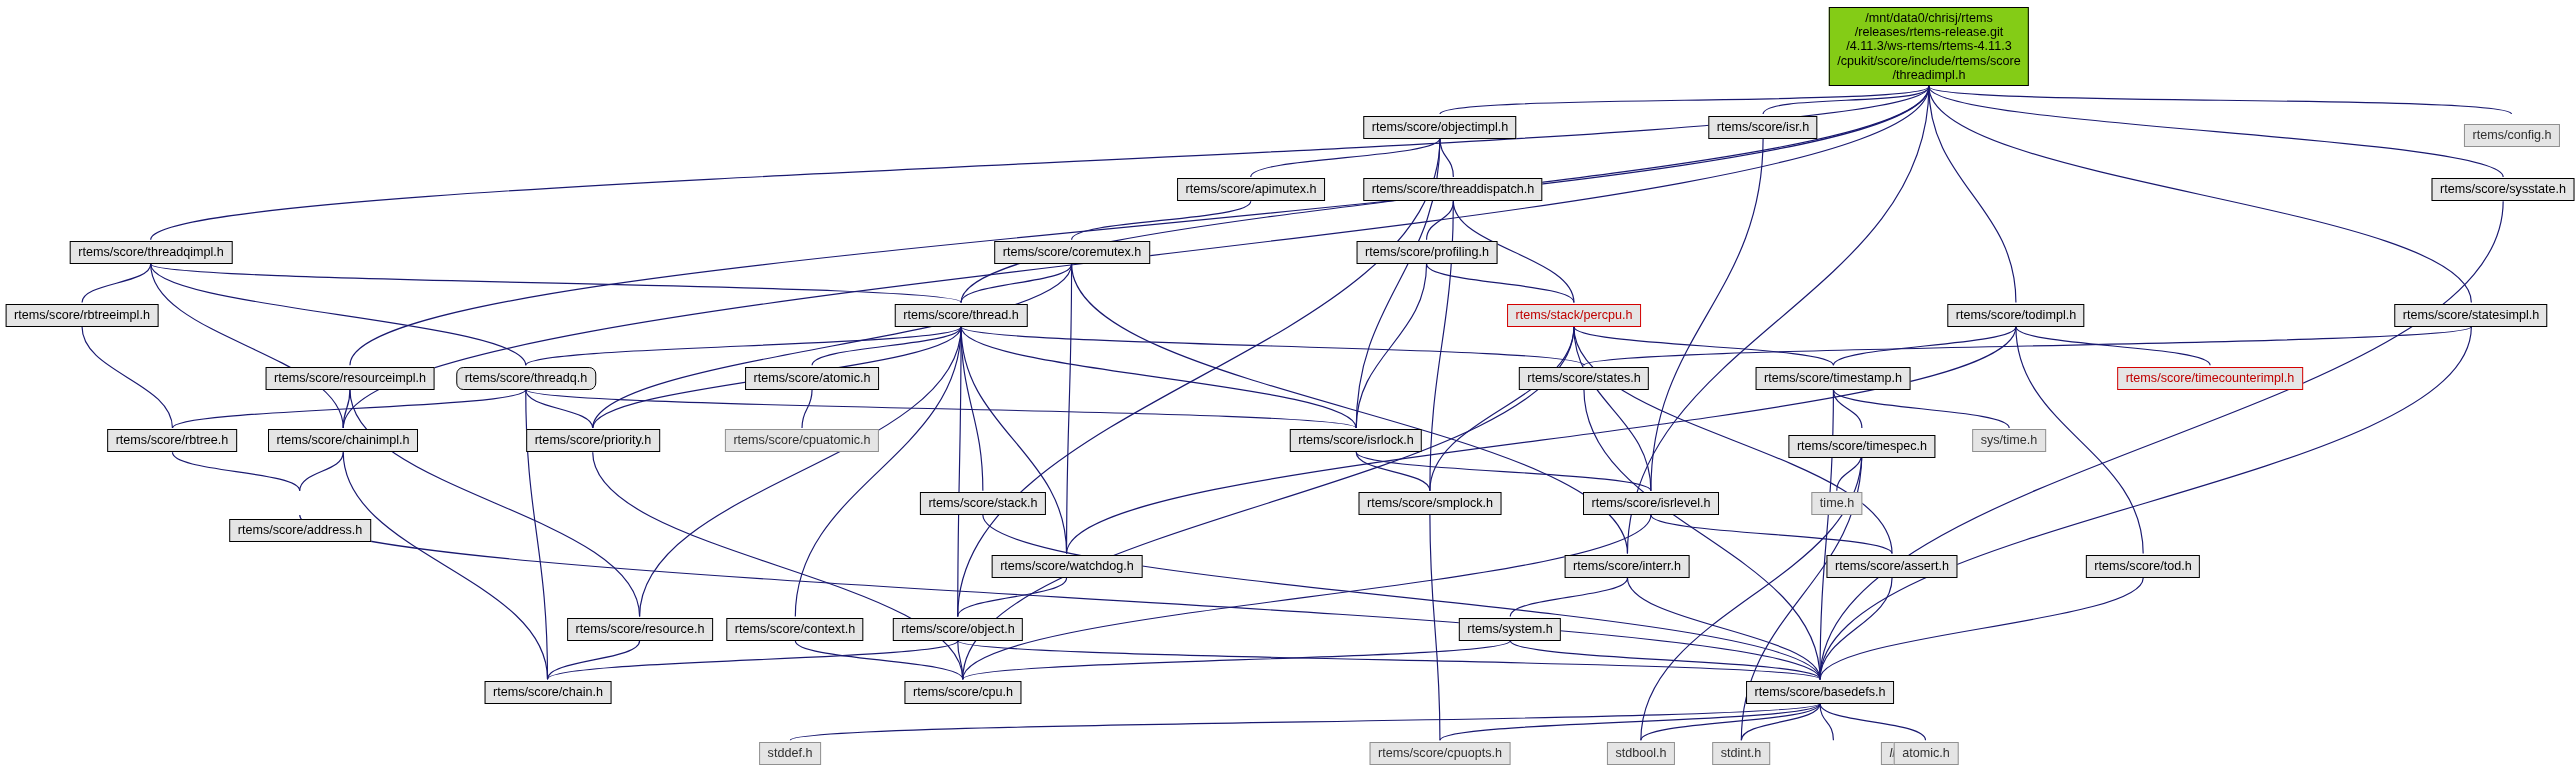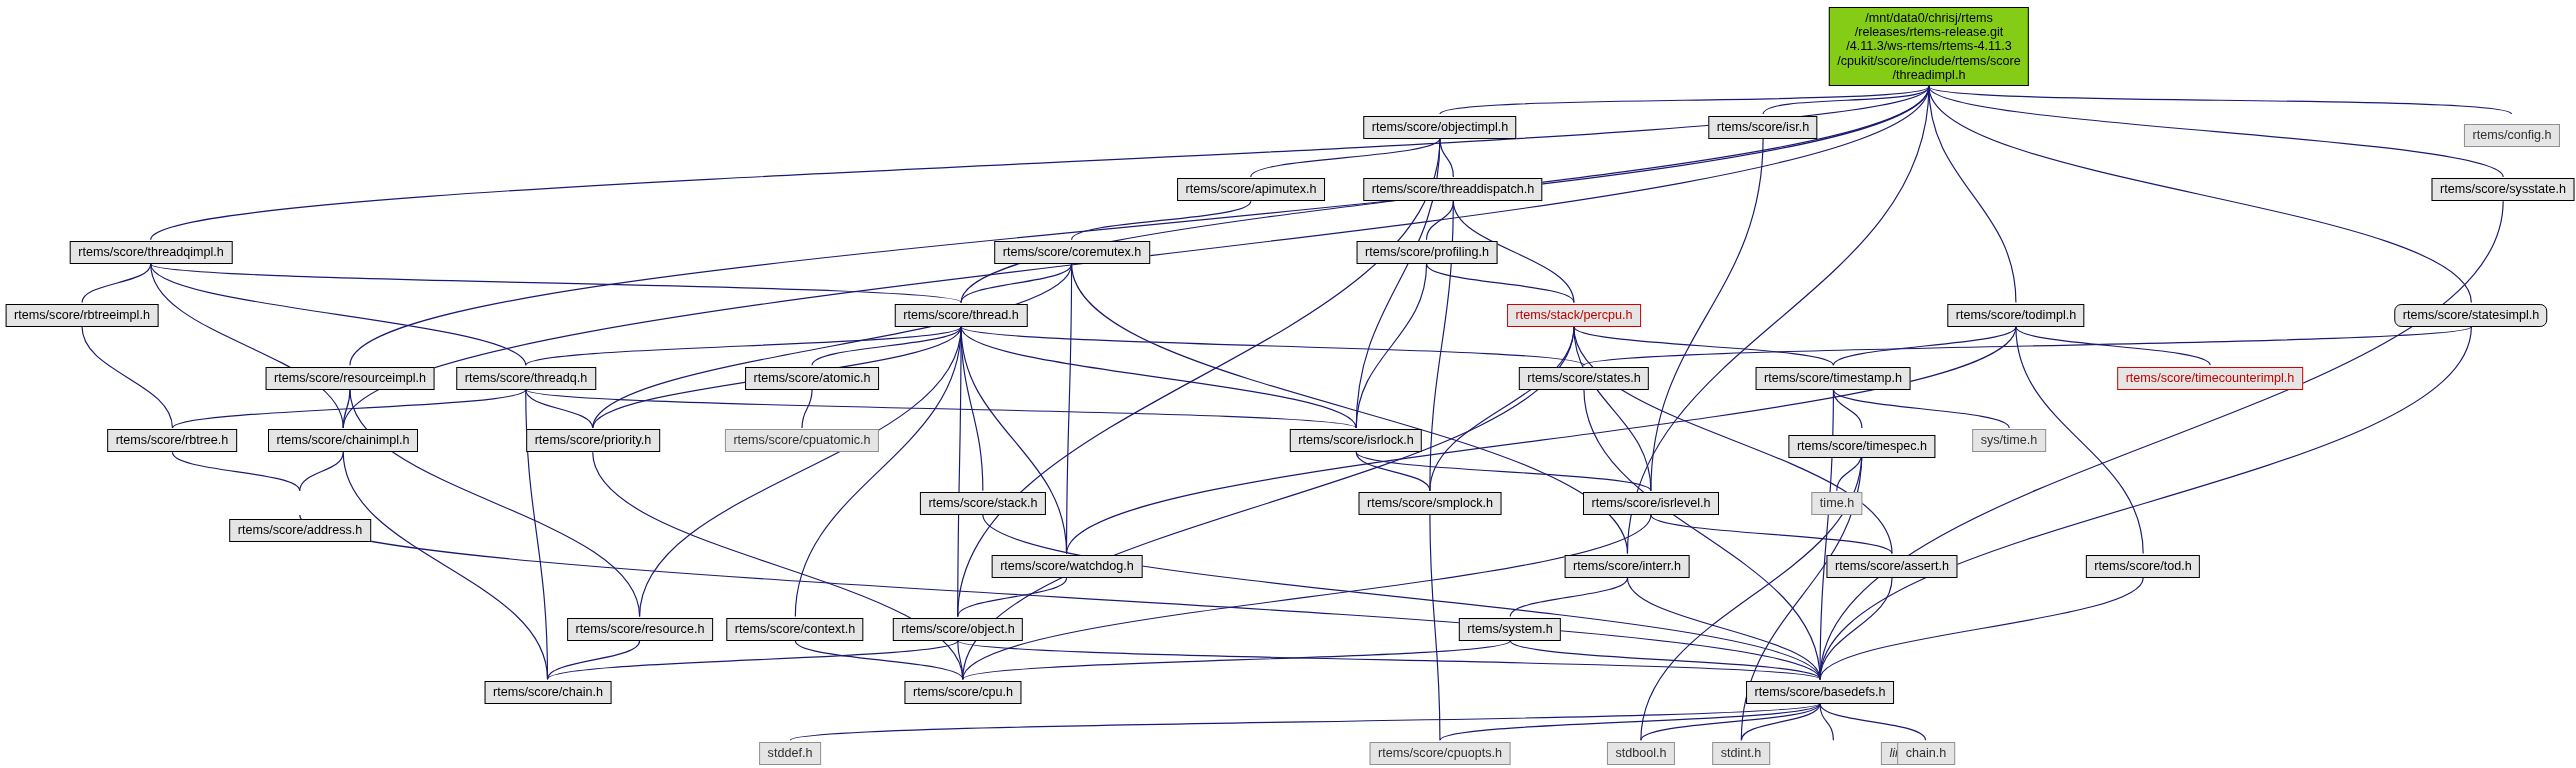--- a/index.html
+++ b/index.html
@@ -173,23 +173,23 @@
     <div class="node normal" style="left: 1251px; top: 178px;">rtems/score/apimutex.h</div>
     <div class="node normal" style="left: 1453px; top: 178px;">rtems/score/threaddispatch.h</div>
     <div class="node normal" style="left: 2503px; top: 178px;">rtems/score/sysstate.h</div>
     <div class="node normal" style="left: 151px; top: 241px;">rtems/score/threadqimpl.h</div>
     <div class="node normal" style="left: 1072px; top: 241px;">rtems/score/coremutex.h</div>
     <div class="node normal" style="left: 1427px; top: 241px;">rtems/score/profiling.h</div>
     <div class="node normal" style="left: 82px; top: 304px;">rtems/score/rbtreeimpl.h</div>
     <div class="node normal" style="left: 961px; top: 304px;">rtems/score/thread.h</div>
     <div class="node truncated" style="left: 1574px; top: 304px;">rtems/stack/percpu.h</div>
     <div class="node normal" style="left: 2016px; top: 304px;">rtems/score/todimpl.h</div>
-    <div class="node normal" style="left: 2471px; top: 304px; border-radius: 7px;">rtems/score/statesimpl.h</div>
+    <div class="node normal" style="left: 2471px; top: 304px;">rtems/score/statesimpl.h</div>
     <div class="node normal" style="left: 350px; top: 367px;">rtems/score/resourceimpl.h</div>
-    <div class="node normal" style="left: 526px; top: 367px;">rtems/score/threadq.h</div>
+    <div class="node normal" style="left: 526px; top: 367px; border-radius: 7px;">rtems/score/threadq.h</div>
     <div class="node normal" style="left: 812px; top: 367px;">rtems/score/atomic.h</div>
     <div class="node normal" style="left: 1584px; top: 367px;">rtems/score/states.h</div>
     <div class="node normal" style="left: 1833px; top: 367px;">rtems/score/timestamp.h</div>
     <div class="node truncated" style="left: 2210px; top: 367px;">rtems/score/timecounterimpl.h</div>
     <div class="node normal" style="left: 172px; top: 429px;">rtems/score/rbtree.h</div>
     <div class="node normal" style="left: 343px; top: 429px;">rtems/score/chainimpl.h</div>
     <div class="node normal" style="left: 593px; top: 429px;">rtems/score/priority.h</div>
     <div class="node external" style="left: 802px; top: 429px;">rtems/score/cpuatomic.h</div>
     <div class="node normal" style="left: 1356px; top: 429px;">rtems/score/isrlock.h</div>
     <div class="node normal" style="left: 1862px; top: 429px; margin-top: 6px;">rtems/score/timespec.h</div>
@@ -208,15 +208,15 @@
     <div class="node normal" style="left: 958px; top: 618px;">rtems/score/object.h</div>
     <div class="node normal" style="left: 1510px; top: 618px;">rtems/system.h</div>
     <div class="node normal" style="left: 548px; top: 681px;">rtems/score/chain.h</div>
     <div class="node normal" style="left: 963px; top: 681px;">rtems/score/cpu.h</div>
     <div class="node normal" style="left: 1820px; top: 681px;">rtems/score/basedefs.h</div>
     <div class="node external" style="left: 790px; top: 742px;">stddef.h</div>
     <div class="node external" style="left: 1440px; top: 742px;">rtems/score/cpuopts.h</div>
     <div class="node external" style="left: 1641px; top: 742px;">stdbool.h</div>
     <div class="node external" style="left: 1741px; top: 742px;">stdint.h</div>
     <div class="node external" style="left: 1909px; top: 742px; font-style: italic;">limits.h</div>
-    <div class="node external" style="left: 1926px; top: 742px;">chain.h</div>
+    <div class="node external" style="left: 1926px; top: 742px;">atomic.h</div>
   </div>
 
 
 </body></html>

